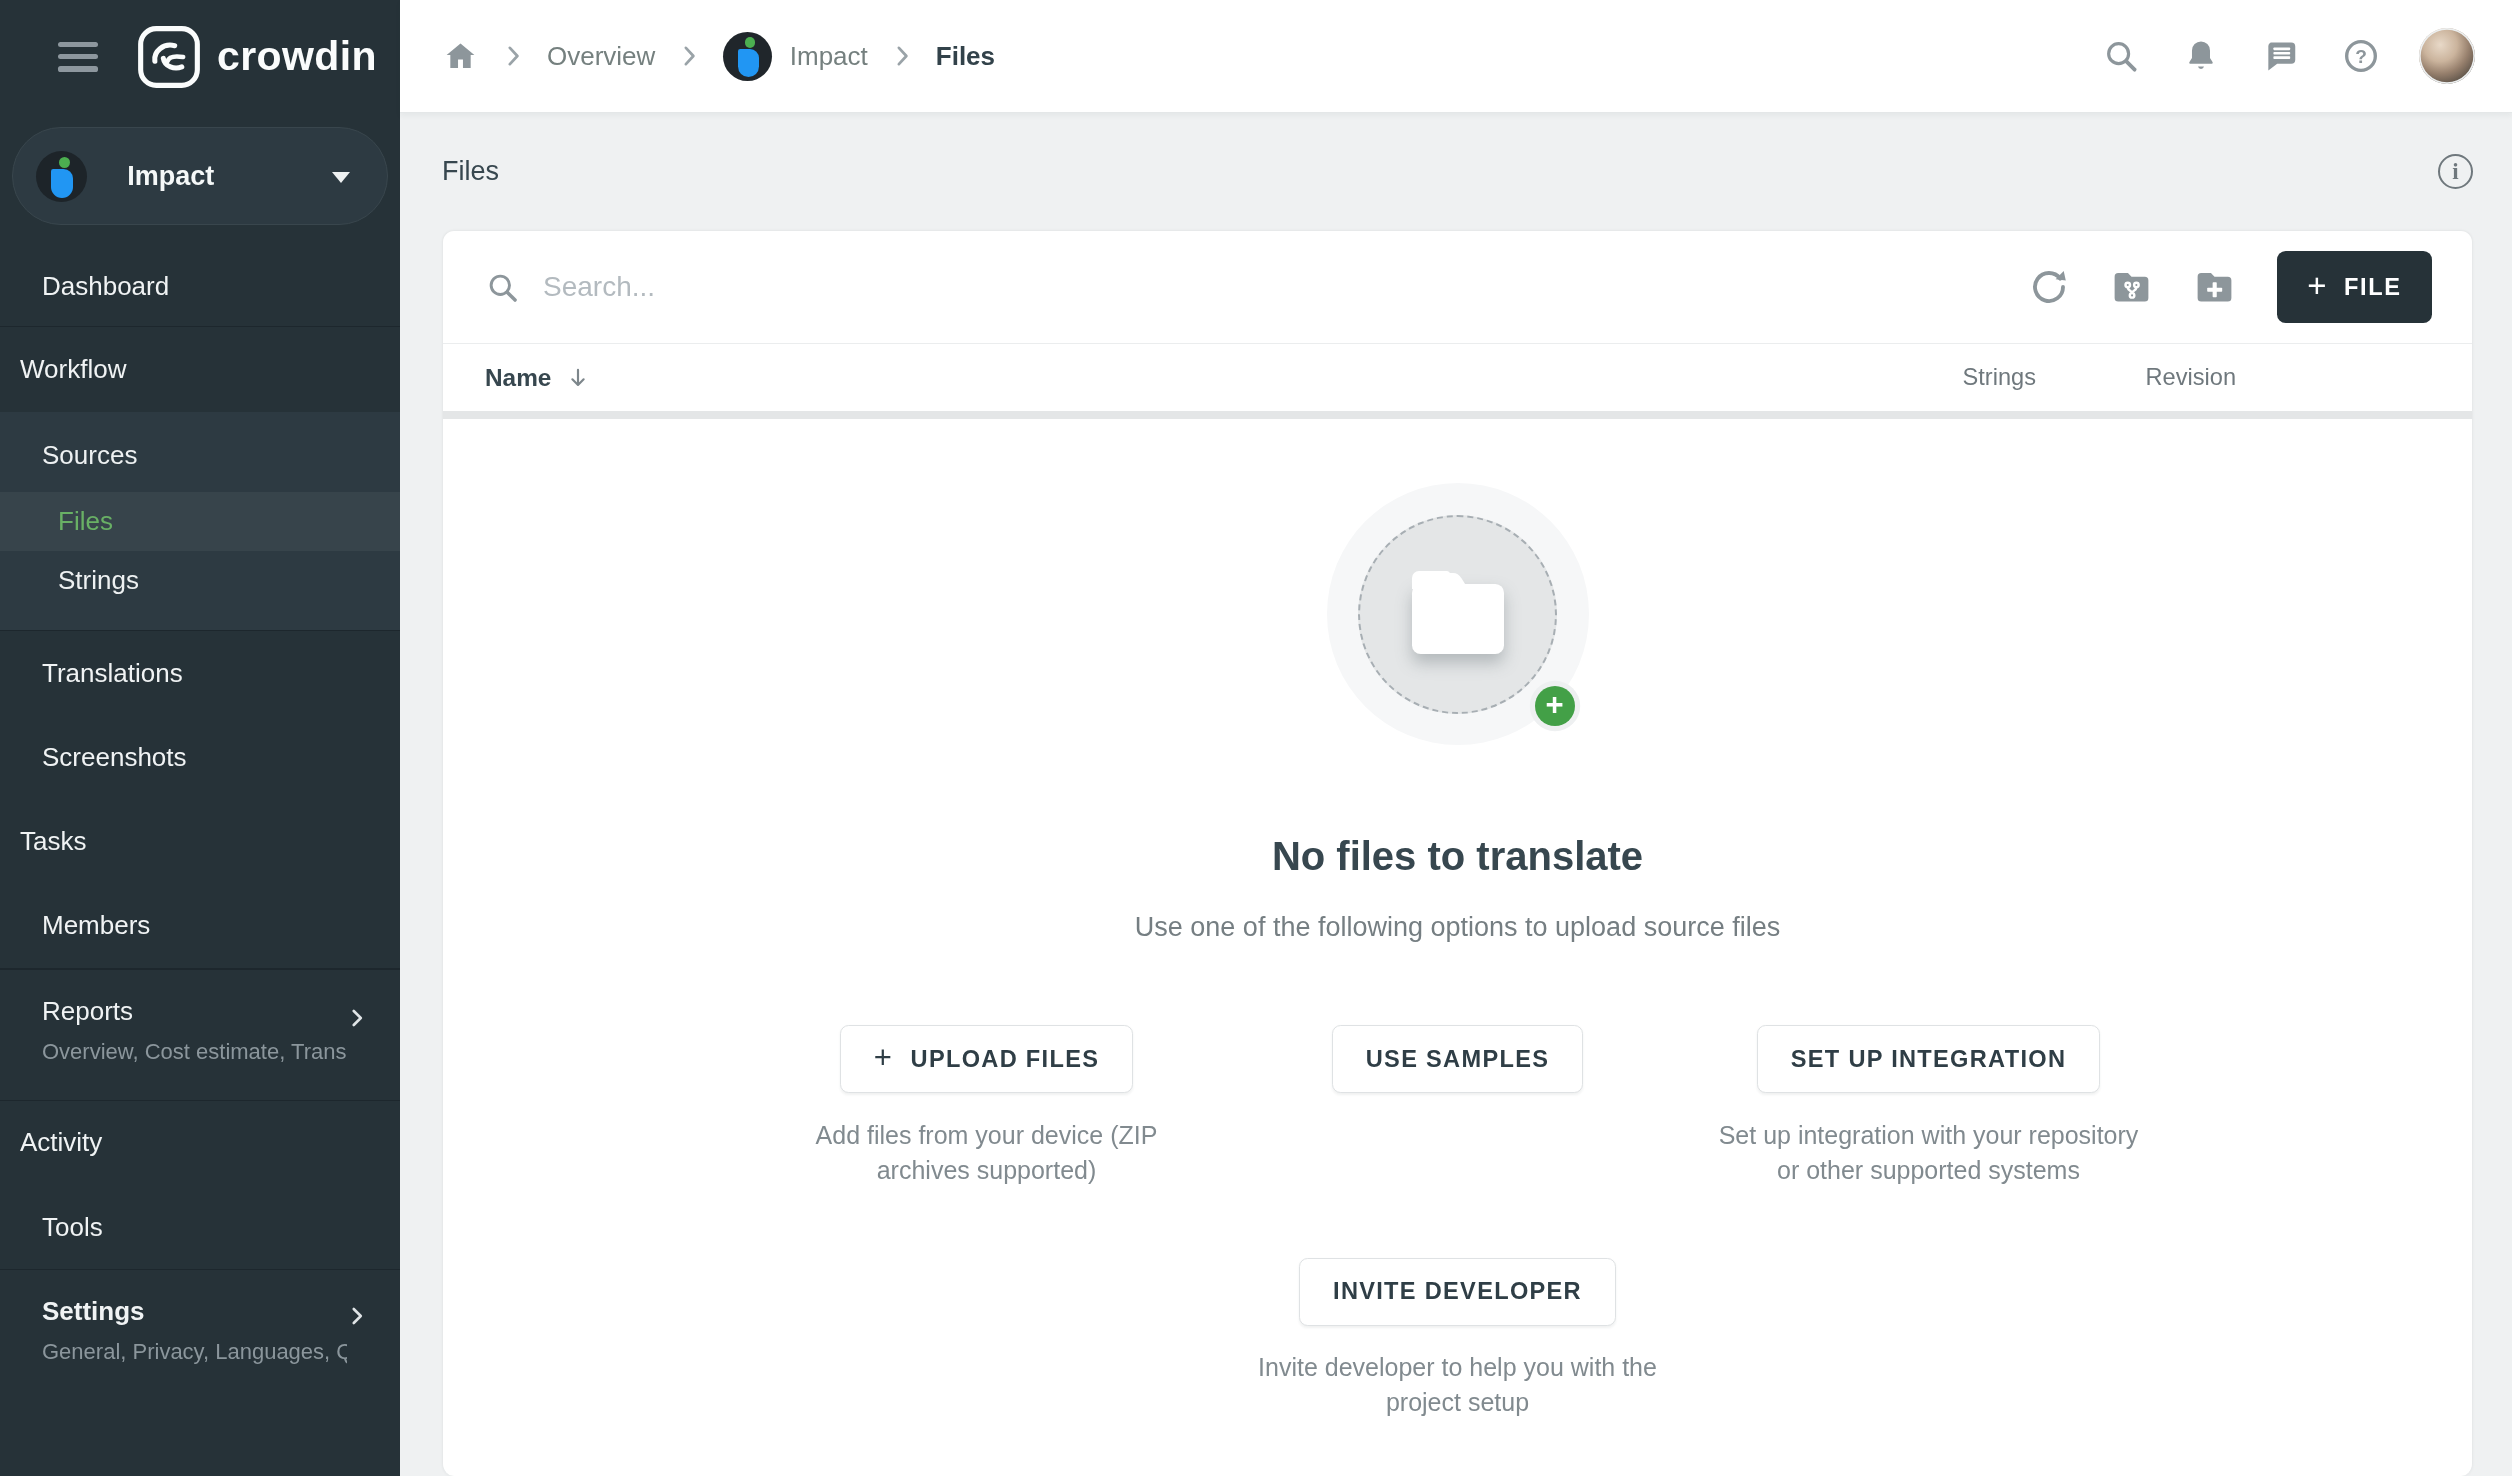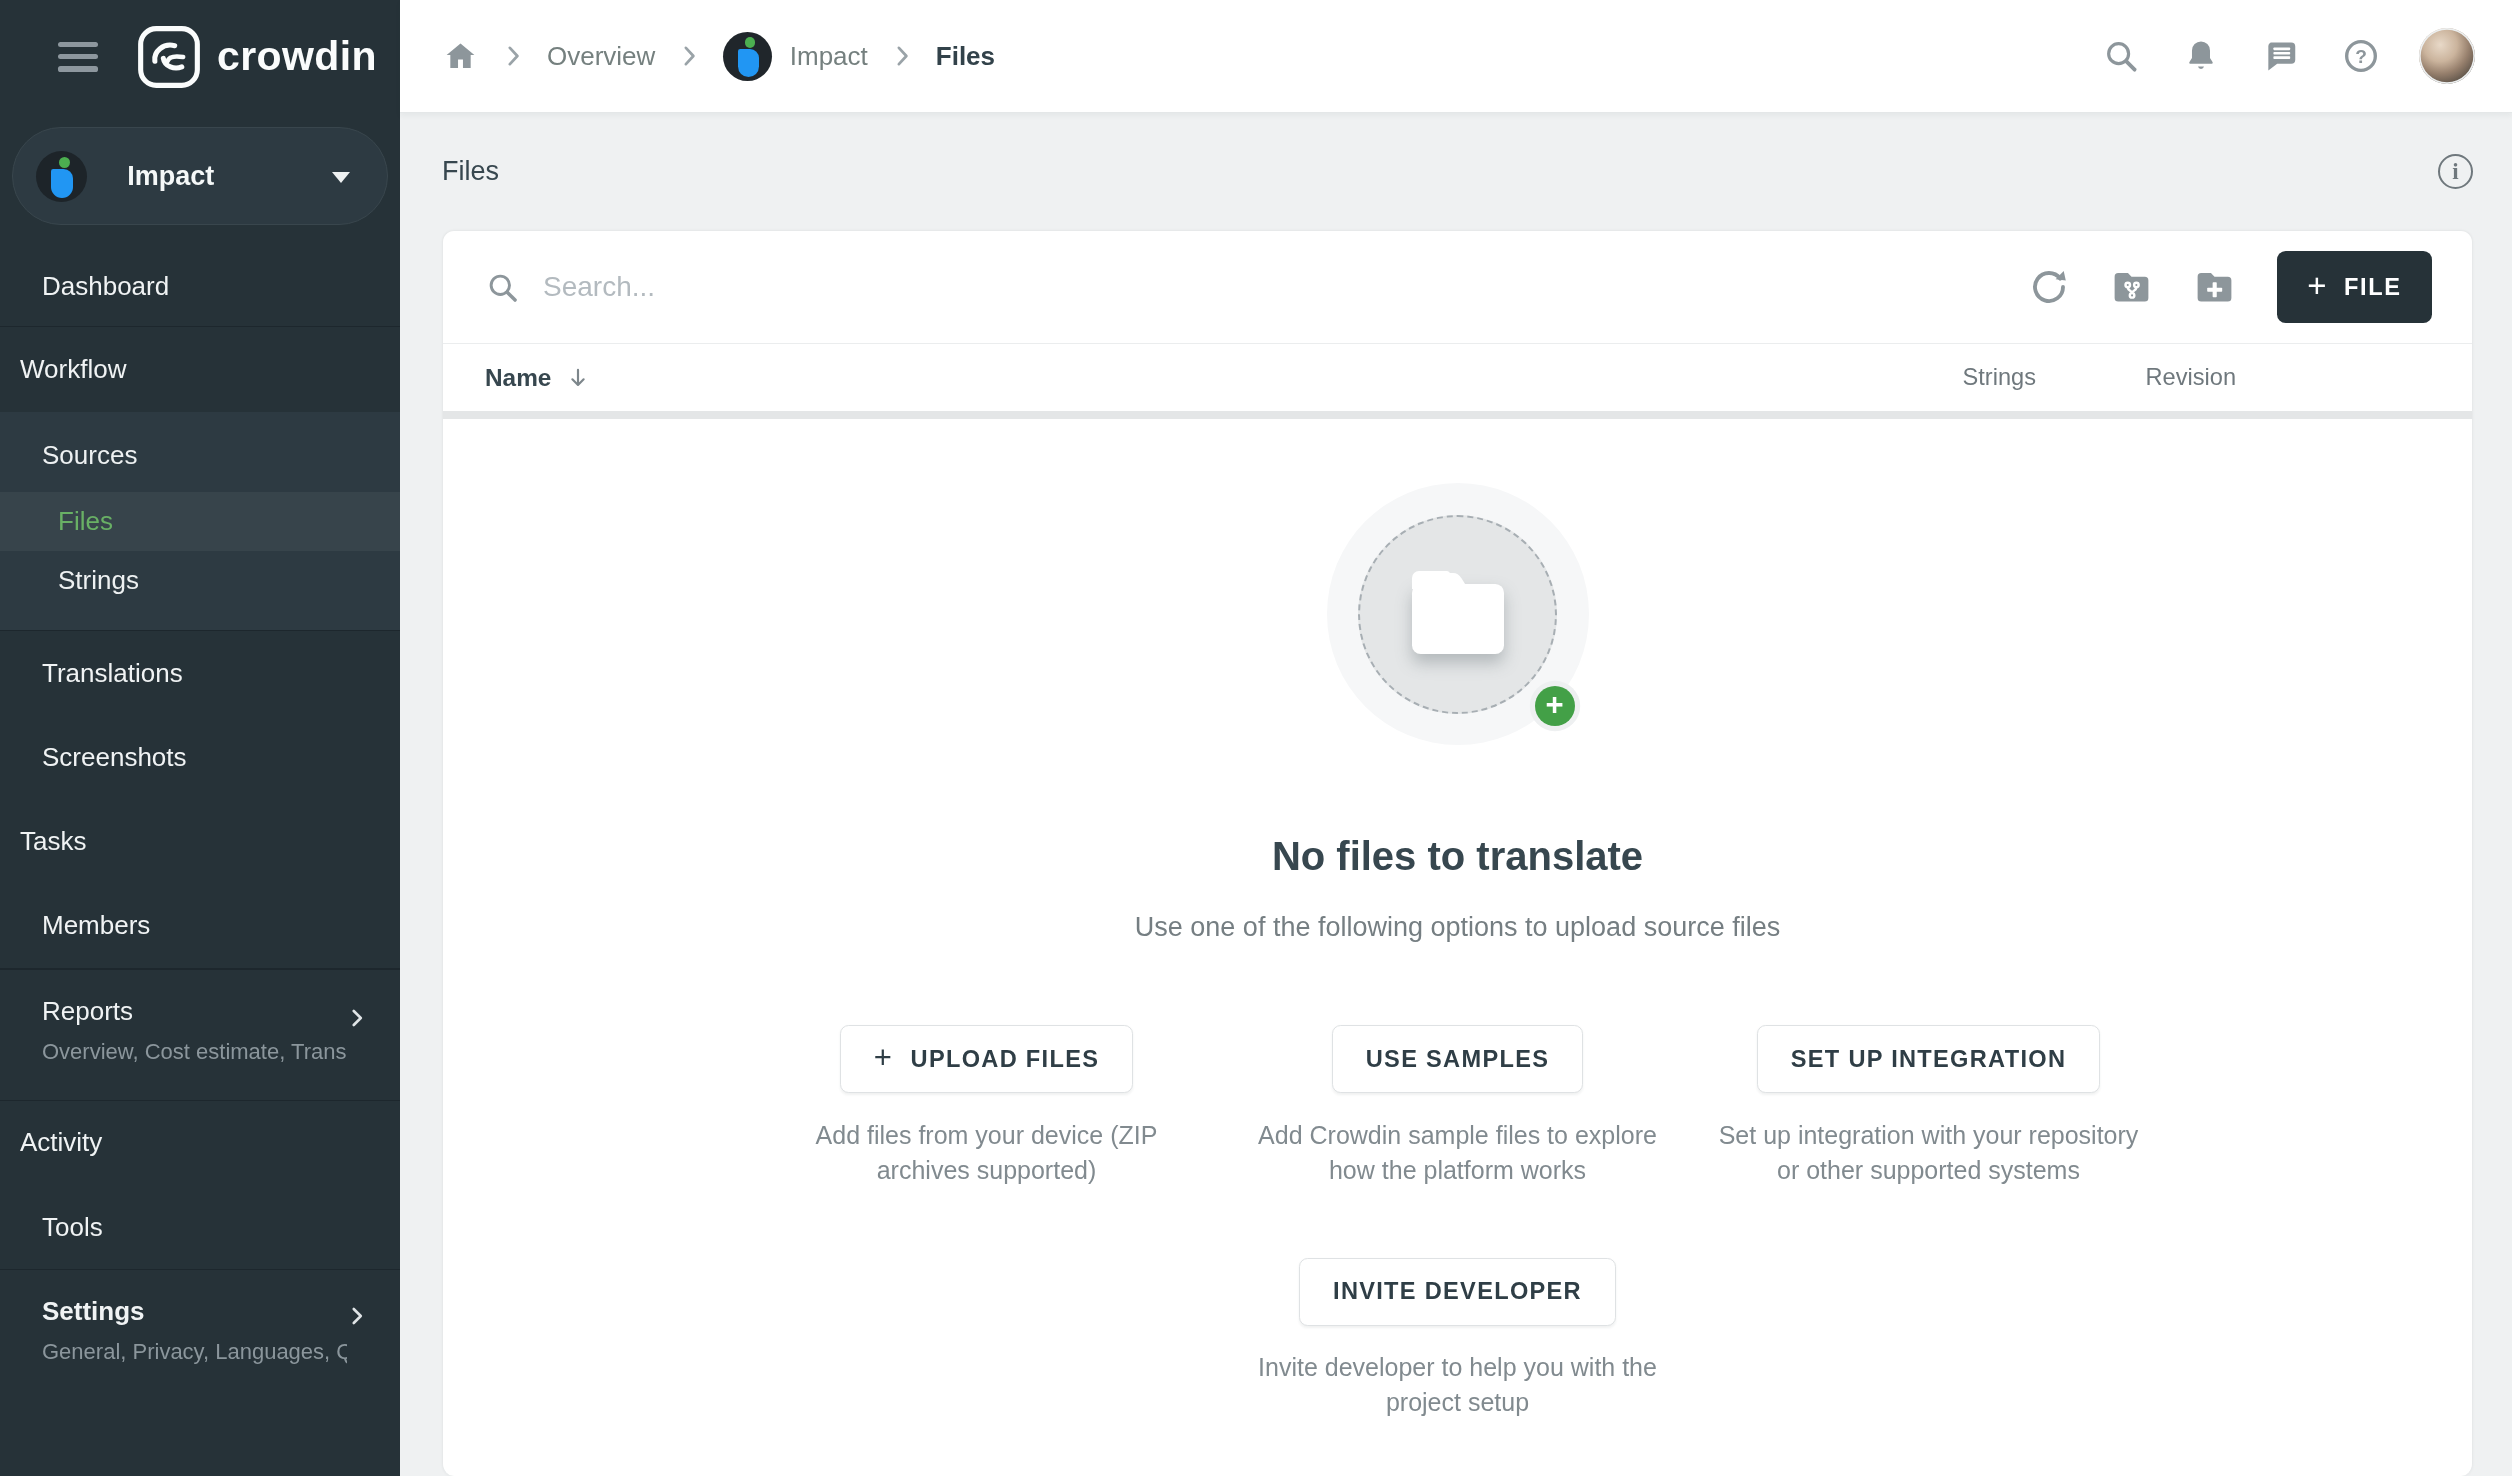--- a/index.html
+++ b/index.html
@@ -347,21 +347,20 @@
             <button class="ghost-btn">
               <span class="plus">+</span>
               <span>UPLOAD FILES</span>
             </button>
             <div class="option-caption">Add files from your device (ZIP archives supported)</div>
           </div>
           <div class="option-col">
             <button class="ghost-btn">
               <span>USE SAMPLES</span>
             </button>
-            <div class="option-caption">Add Crowdin sample files to explore how the platform works</div>
           </div>
           <div class="option-col">
             <button class="ghost-btn">
               <span>SET UP INTEGRATION</span>
             </button>
             <div class="option-caption">Set up integration with your repository or other supported systems</div>
           </div>
         </div>
 
         <div class="invite-wrap">

